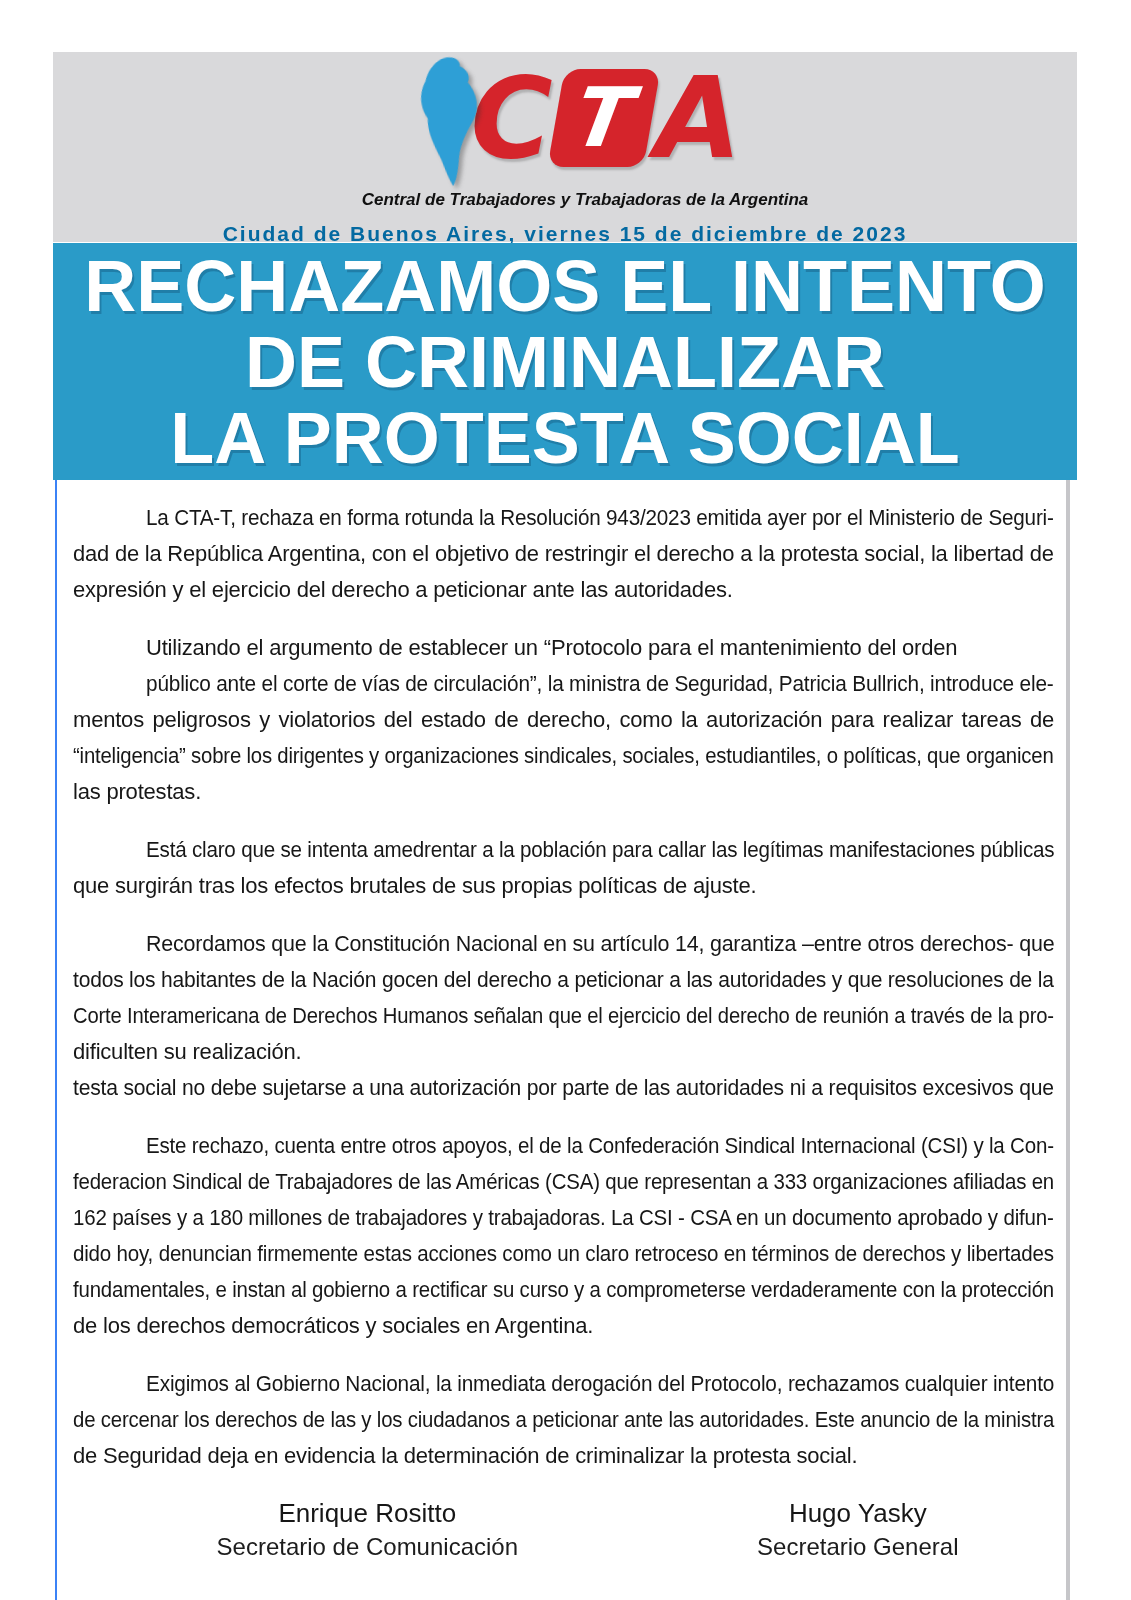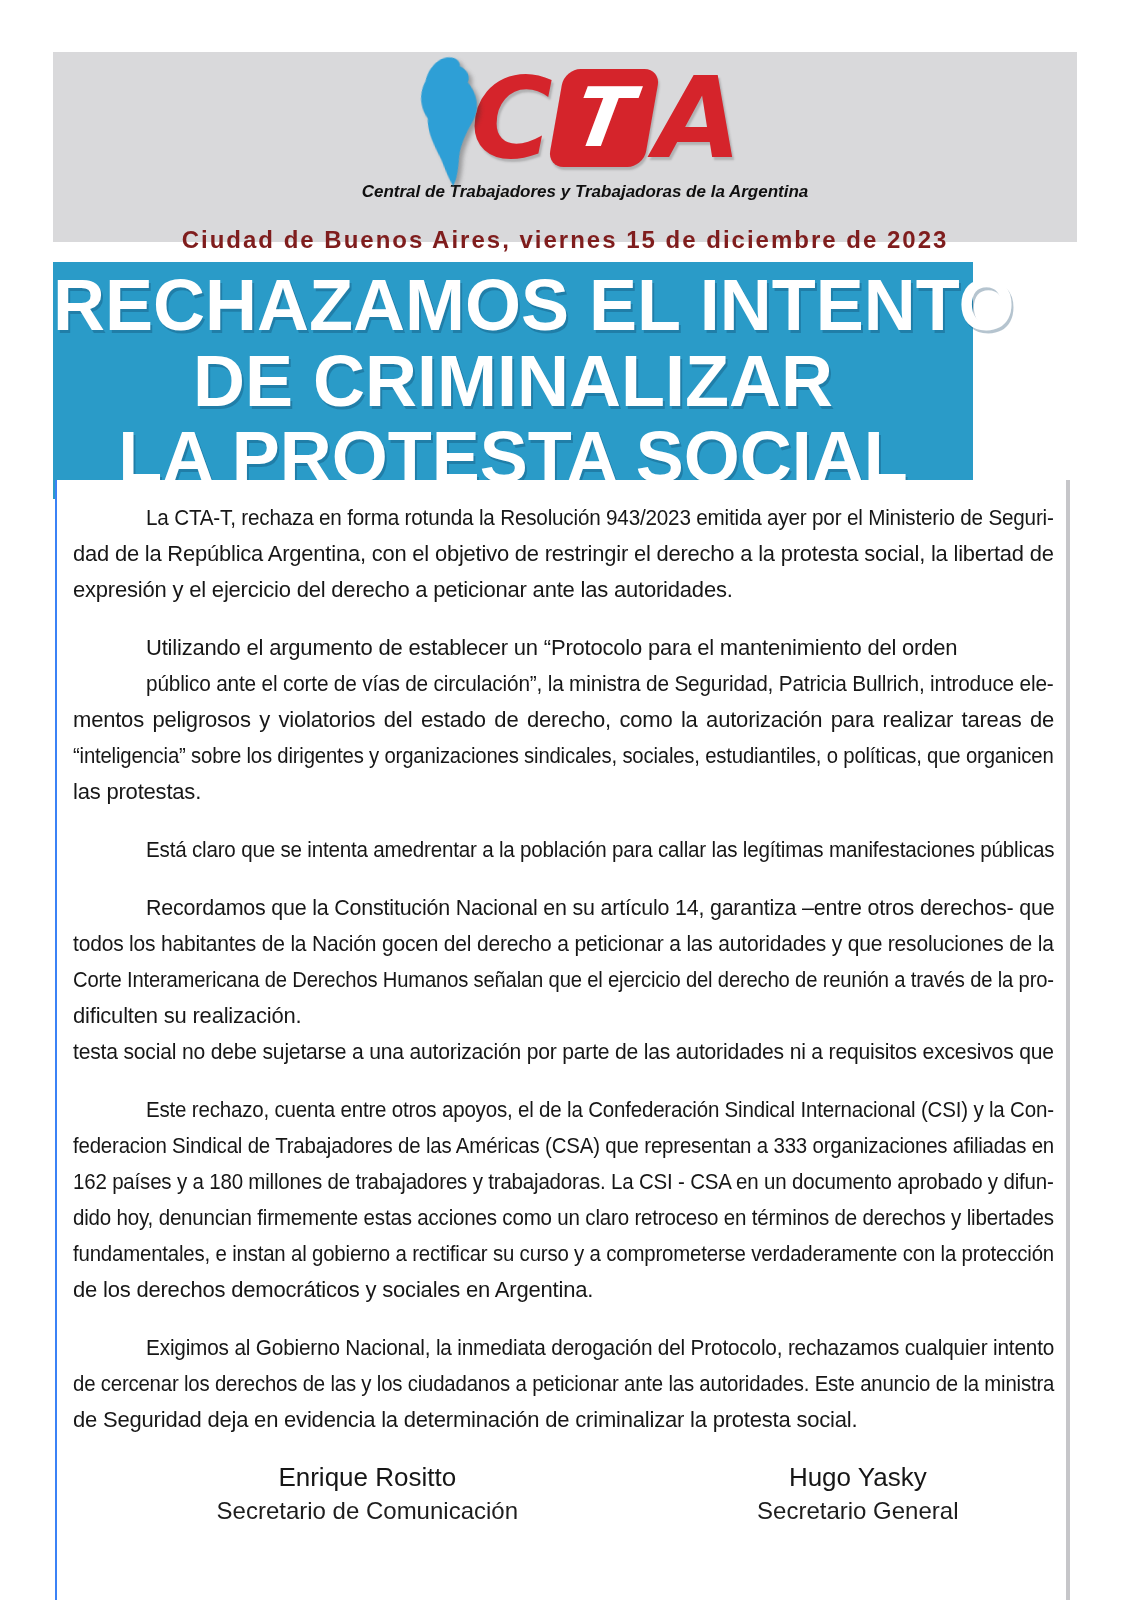--- a/index.html
+++ b/index.html
@@ -28,32 +28,32 @@
   .tbox{
     display:inline-flex;align-items:center;justify-content:center;
     width:96px;height:98px;background:var(--logo-red,#d2232a);border-radius:16px;
     transform:skewX(-10deg);margin:0 8px;box-shadow:2px 3px 2px rgba(60,60,60,.25);
   }
   .tletter{
     font-family:"DejaVu Sans","Liberation Sans",sans-serif;font-weight:800;font-style:italic;
     font-size:82px;line-height:82px;color:#ffffff;
   }
   .tagline{
-    margin-top:4px;font-style:italic;font-weight:700;font-size:17px;color:#101010;padding-left:40px;
+    margin-top:12px;font-style:italic;font-weight:700;font-size:17px;color:#101010;padding-left:40px;
   }
   .dateline{
-    margin-top:24px;font-weight:700;font-size:24px;letter-spacing:2px;color:#7f1d1d;
+    margin-top:12px;font-weight:700;font-size:21px;letter-spacing:2px;color:#0369a1;
     white-space:nowrap;
   }
 
   
   .banner{
-    position:absolute;left:53px;top:243px;width:920px;height:237px;
+    position:absolute;left:53px;top:243px;width:1024px;height:237px;
     background:var(--banner-bg,#2a9bc8);
-    display:flex;flex-direction:column;justify-content:center;margin-top:19px;
+    display:flex;flex-direction:column;justify-content:center;
   }
   .hline{
     text-align:center;line-height:76px;color:#ffffff;font-weight:800;font-size:72px;
     white-space:nowrap;text-shadow:2px 3px 0 rgba(10,60,95,.30);
     font-family:"Liberation Sans","DejaVu Sans",sans-serif;
   }
   .hline span{display:inline-block;transform-origin:50% 50%;}
 
   
   .content-box{
@@ -114,20 +114,21 @@
         </div>
         <div class="para">
           <div class="bline indent"><span class="lt">Utilizando el argumento de establecer un “Protocolo para el mantenimiento del orden</span></div>
           <div class="bline indent"><span class="lt" style="transform: scaleX(0.9458);">público ante el corte de vías de circulación”, la ministra de Seguridad, Patricia Bullrich, introduce ele-</span></div>
           <div class="bline"><span class="lt" style="word-spacing: 2.57px;">mentos peligrosos y violatorios del estado de derecho, como la autorización para realizar tareas de</span></div>
           <div class="bline"><span class="lt" style="transform: scaleX(0.9237);">“inteligencia” sobre los dirigentes y organizaciones sindicales, sociales, estudiantiles, o políticas, que organicen</span></div>
           <div class="bline"><span class="lt">las protestas.</span></div>
         </div>
         <div class="para">
           <div class="bline indent"><span class="lt" style="transform: scaleX(0.9351);">Está claro que se intenta amedrentar a la población para callar las legítimas manifestaciones públicas</span></div>
+          <div class="bline"><span class="lt">que surgirán tras los efectos brutales de sus propias políticas de ajuste.</span></div>
         </div>
         <div class="para">
           <div class="bline indent"><span class="lt" style="transform: scaleX(0.9742);">Recordamos que la Constitución Nacional en su artículo 14, garantiza –entre otros derechos- que</span></div>
           <div class="bline"><span class="lt" style="transform: scaleX(0.9552);">todos los habitantes de la Nación gocen del derecho a peticionar a las autoridades y que resoluciones de la</span></div>
           <div class="bline"><span class="lt" style="transform: scaleX(0.9194);">Corte Interamericana de Derechos Humanos señalan que el ejercicio del derecho de reunión a través de la pro-</span></div>
           <div class="bline"><span class="lt">dificulten su realización.</span></div>
           <div class="bline"><span class="lt" style="transform: scaleX(0.9589);">testa social no debe sujetarse a una autorización por parte de las autoridades ni a requisitos excesivos que</span></div>
         </div>
         <div class="para">
           <div class="bline indent"><span class="lt" style="transform: scaleX(0.9322);">Este rechazo, cuenta entre otros apoyos, el de la Confederación Sindical Internacional (CSI) y la Con-</span></div>

